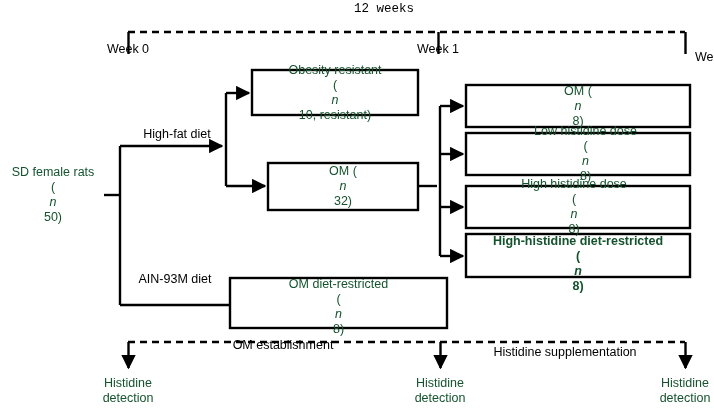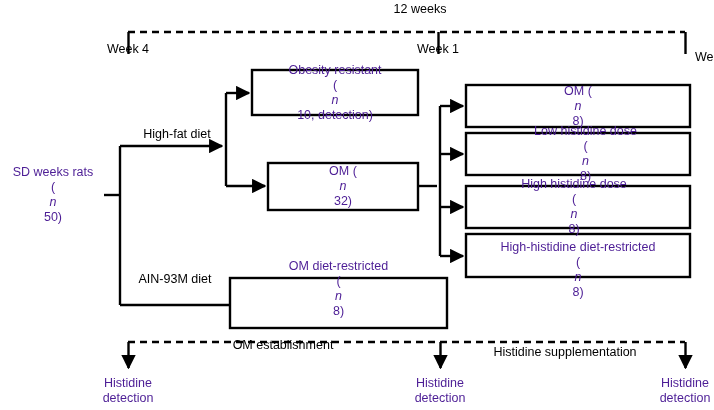--- a/index.html
+++ b/index.html
@@ -40,21 +40,21 @@
   }
   .boxtext {
     position: absolute;
     display: flex;
     flex-direction: column;
     align-items: center;
     justify-content: center;
     font-size: 12.5px;
     line-height: 15px;
     text-align: center;
-    color: #4c1d95;
+    color: #14532d;
     pointer-events: none;
   }
   .boxtext span { display: block; white-space: nowrap; }
   .it { font-style: italic; }
 </style>
 </head>
 <body>
 
 <div id="diagram">
 
@@ -105,56 +105,56 @@
     </g>
 
     <g stroke="#000" fill="none">
       <path d="M 128 342 L 685 342" stroke-width="2.6" stroke-dasharray="7 5"></path>
       <path d="M 128.5 342 L 128.5 368" stroke-width="2.4" marker-end="url(#arrow)"></path>
       <path d="M 440.5 342 L 440.5 368" stroke-width="2.4" marker-end="url(#arrow)"></path>
       <path d="M 685.5 342 L 685.5 368" stroke-width="2.4" marker-end="url(#arrow)"></path>
     </g>
   </svg>
 
-  <div class="lbl ctr" style="left:420px; top:2px;">12 weeks</div>
-
-  <div class="lbl ctr" style="left:128px; top:42px;">Week 4</div>
+  <div class="lbl ctr" style="left:384px; top:2px;font-family:Liberation Mono, monospace;">12 weeks</div>
+
+  <div class="lbl ctr" style="left:128px; top:42px;">Week 0</div>
   <div class="lbl ctr" style="left:438px; top:42px;">Week 1</div>
   <div class="lbl right" style="left:712px; top:50px;margin-left:32px;">Week 12</div>
 
   <div class="boxtext" style="left:2px; top:178px; width:102px; height:34px;">
-    <span>SD weeks rats</span>
+    <span>SD female rats</span>
     <span>
         <span>(</span>
         <span class="it">n</span>
         <span> 50)</span>
       </span>
   </div>
 
   <div class="lbl ctr" style="left:177px; top:127px;">High-fat diet</div>
   <div class="lbl ctr" style="left:175px; top:272px;">AIN-93M diet</div>
 
   <div class="boxtext" style="left:252px; top:70px; width:166px; height:45px;">
     <span>Obesity resistant</span>
     <span>
         <span>(</span>
         <span class="it">n</span>
-        <span> 10, detection)</span>
+        <span> 10, resistant)</span>
       </span>
   </div>
 
   <div class="boxtext" style="left:268px; top:163px; width:150px; height:47px;">
     <span>
         <span>OM (</span>
         <span class="it">n</span>
         <span> 32)</span>
       </span>
   </div>
 
-  <div class="boxtext" style="left:230px; top:264px; width:217px; height:50px;border-radius:6px;">
+  <div class="boxtext" style="left:230px; top:282px; width:217px; height:50px;border-radius:6px;">
     <span>OM diet-restricted</span>
     <span>
         <span>(</span>
         <span class="it">n</span>
         <span> 8)</span>
       </span>
   </div>
 
   <div class="boxtext" style="left:466px; top:85px; width:224px; height:42px;">
     <span>
@@ -175,21 +175,21 @@
 
   <div class="boxtext" style="left:466px; top:186px; width:216px; height:42px;">
     <span>High histidine dose</span>
     <span>
         <span>(</span>
         <span class="it">n</span>
         <span> 8)</span>
       </span>
   </div>
 
-  <div class="boxtext" style="left:466px; top:248px; width:224px; height:43px;">
+  <div class="boxtext" style="left:466px; top:242px; width:224px; height:43px;font-weight:bold;">
     <span>High-histidine diet-restricted</span>
     <span>
         <span>(</span>
         <span class="it">n</span>
         <span> 8)</span>
       </span>
   </div>
 
   <div class="lbl ctr" style="left:283px; top:338px;">OM establishment</div>
   <div class="lbl ctr" style="left:565px; top:345px;">Histidine supplementation</div>

